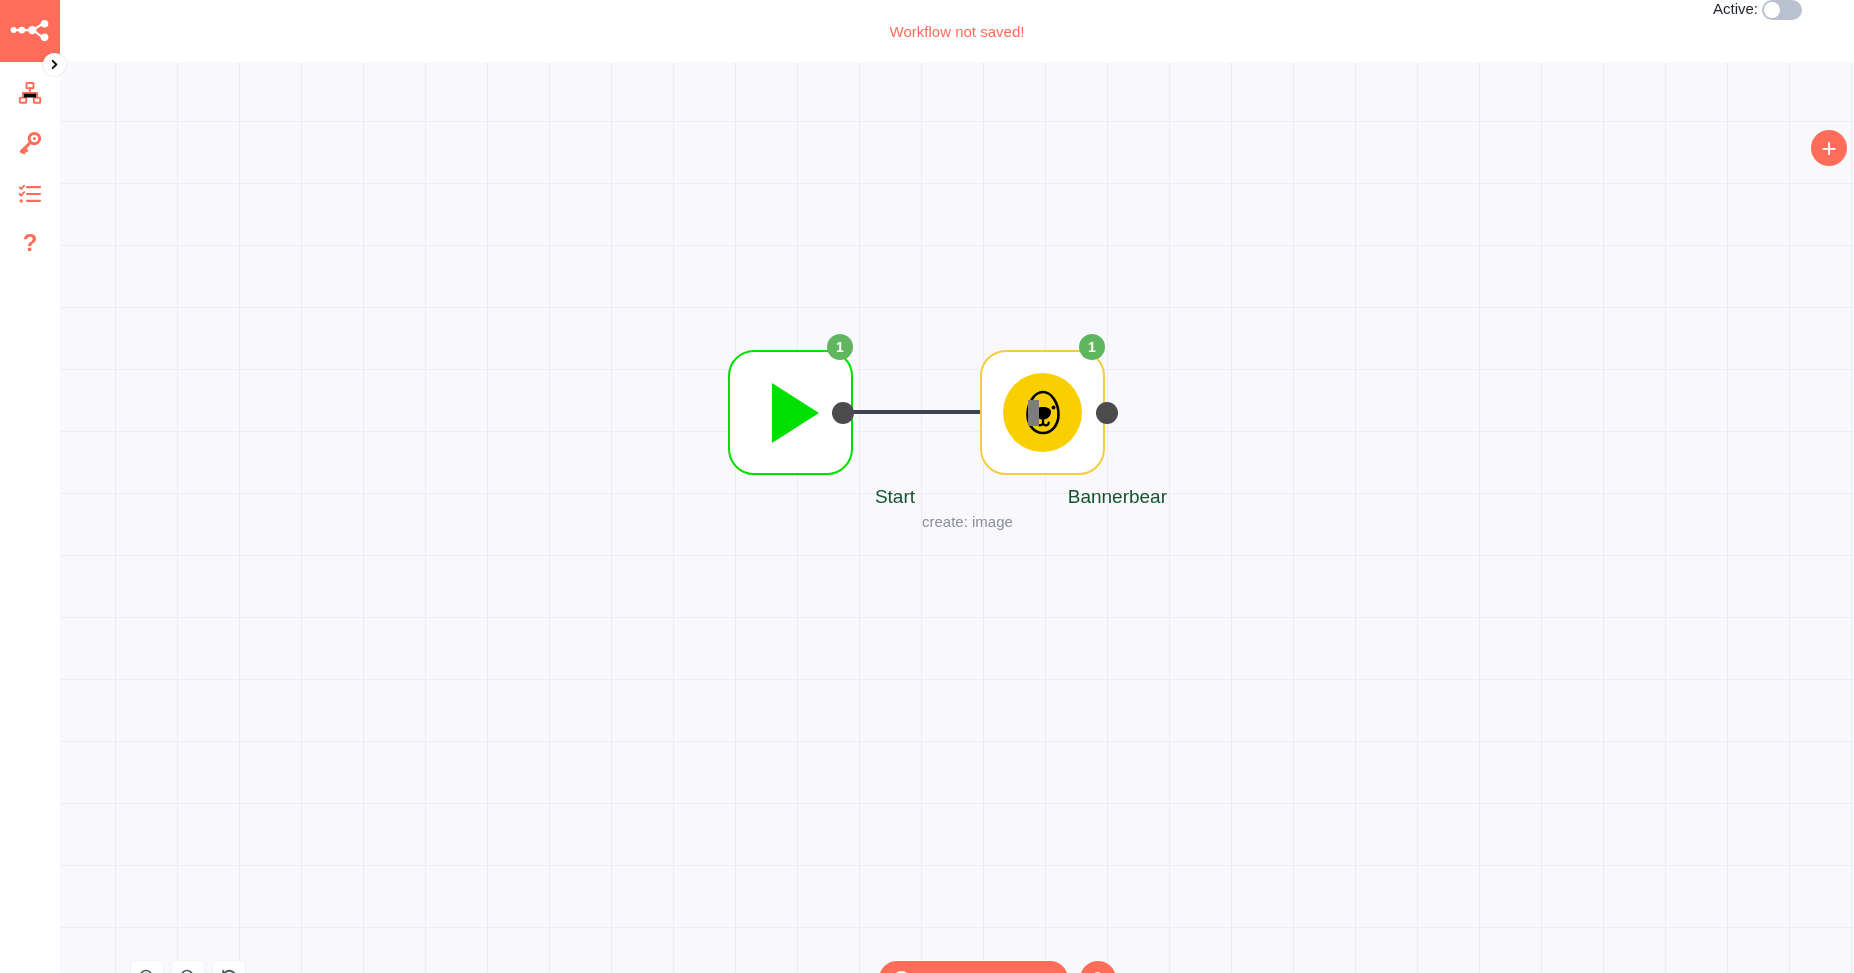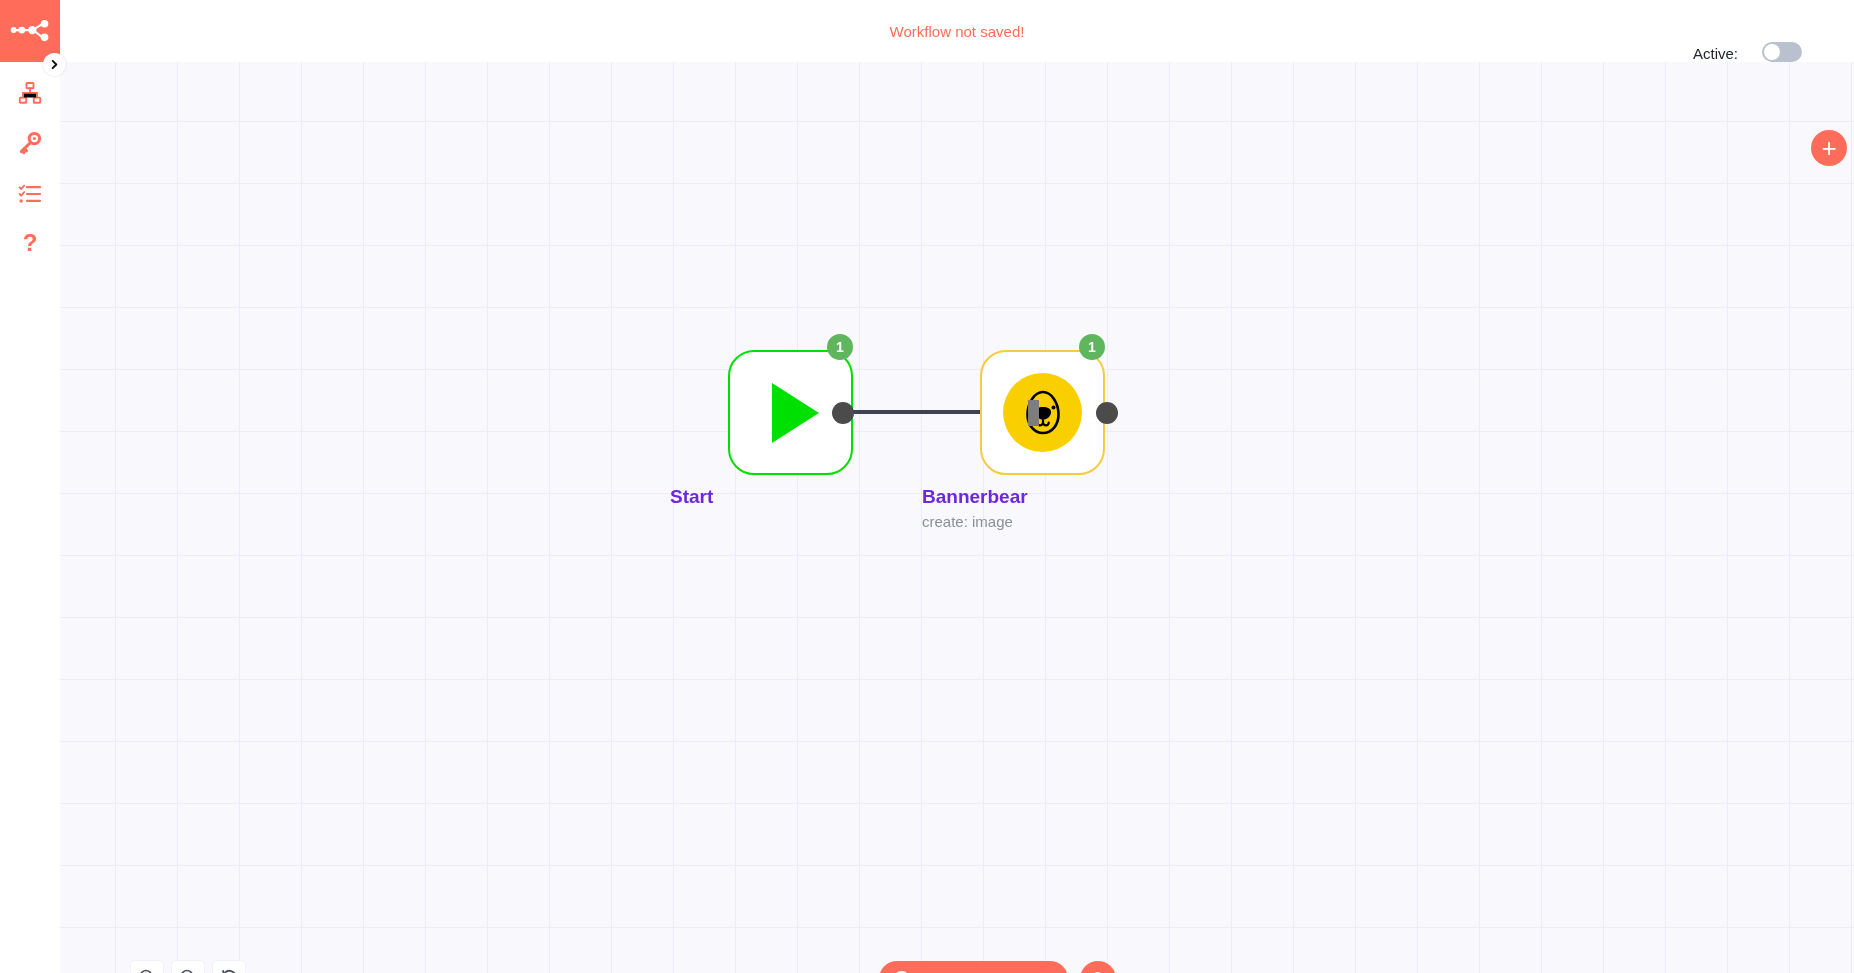--- a/index.html
+++ b/index.html
@@ -65,21 +65,21 @@
     padding-left: 12px;
   }
   #not-saved {
     position: absolute; left: 0; top: 0;
     width: 1794px; height: 62px;
     display: flex; align-items: center; justify-content: center;
     color: #ff6d5a; font-size: 15px;
   }
   #active-wrap {
     position: absolute; right: 52px; top: 0; height: 62px;
-    display: flex; align-items: flex-end; gap: 24px;
+    display: flex; align-items: flex-start; gap: 4px;
   }
   #active-label { font-size: 15px; color: #22262e; }
   #active-toggle {
     width: 40px; height: 20px; border-radius: 10px;
     background: #b9c0ce; position: relative; cursor: pointer;
   }
   #active-toggle::after {
     content: ""; position: absolute; left: 2px; top: 2px;
     width: 16px; height: 16px; border-radius: 50%; background: #fff;
   }
@@ -122,24 +122,23 @@
   }
 
   .bb-circle {
     width: 79px; height: 79px; border-radius: 50%;
     background: #f9cf00;
     display: flex; align-items: center; justify-content: center;
   }
 
   .node-label {
     position: absolute; top: 134px; left: -60px; width: 245px;
-    text-align: left;
-    font-size: 19px; color: #6d28d9;
+    text-align: right;
+    font-size: 19px; color: #14532d;
     white-space: nowrap;
-    font-weight: bold;
   }
   .node-sublabel {
     position: absolute; top: 161px; left: -60px; width: 245px;
     font-size: 15px; color: #8b8f97;
     white-space: nowrap;
   }
 
   
   .ep-out {
     position: absolute; width: 22px; height: 22px; border-radius: 50%;

